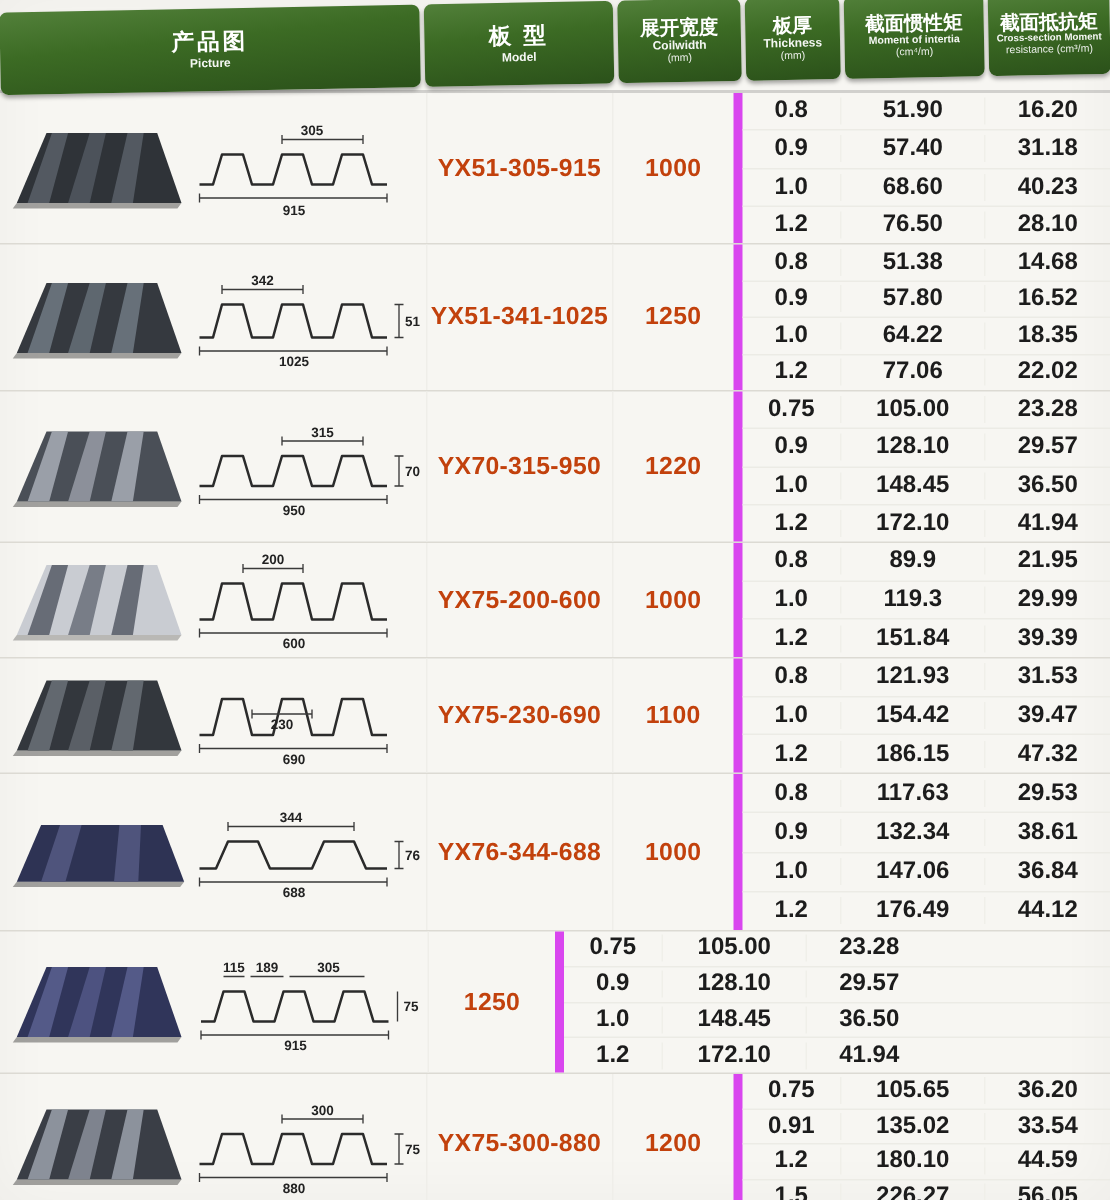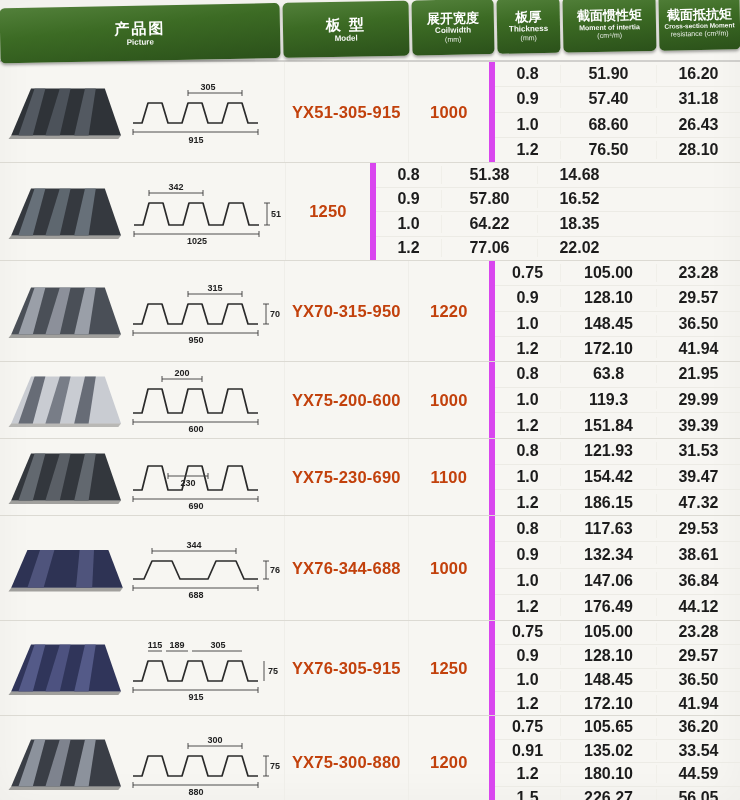--- a/index.html
+++ b/index.html
@@ -117,21 +117,21 @@
           <div class="vr">16.20</div>
         </div>
         <div class="vrow">
           <div class="vt">0.9</div>
           <div class="vi">57.40</div>
           <div class="vr">31.18</div>
         </div>
         <div class="vrow">
           <div class="vt">1.0</div>
           <div class="vi">68.60</div>
-          <div class="vr">26.43</div>
+          <div class="vr">40.23</div>
         </div>
         <div class="vrow">
           <div class="vt">1.2</div>
           <div class="vi">76.50</div>
           <div class="vr">28.10</div>
         </div>
       </div>
     </div>
 
     <div class="group" style="height:97px">
@@ -146,20 +146,21 @@
         <svg class="draw" viewBox="0 0 150 66">
           <path class="profile" d="M3,46 L12,46 L18,24 L32,24 L38,46 L52,46 L58,24 L72,24 L78,46 L92,46 L98,24 L112,24 L118,46 L128,46"></path>
           <path class="dim" d="M18,14 H72 M18,11 V17 M72,11 V17"></path>
           <path class="dim" d="M3,55 H128 M3,52 V58 M128,52 V58"></path>
           <path class="dim" d="M136,24 V46 M133,24 H139 M133,46 H139"></path>
           <text x="45" y="11" text-anchor="middle">342</text>
           <text x="66" y="65" text-anchor="middle">1025</text>
           <text x="140" y="38">51</text>
         </svg>
       </div>
+      <div class="cell-model">YX51-341-1025</div>
       <div class="cell-width">1250</div>
       <div class="vrows">
         <div class="vrow">
           <div class="vt">0.8</div>
           <div class="vi">51.38</div>
           <div class="vr">14.68</div>
         </div>
         <div class="vrow">
           <div class="vt">0.9</div>
           <div class="vi">57.80</div>
@@ -238,21 +239,21 @@
           <path class="dim" d="M3,55 H128 M3,52 V58 M128,52 V58"></path>
           <text x="52" y="9" text-anchor="middle">200</text>
           <text x="66" y="65" text-anchor="middle">600</text>
         </svg>
       </div>
       <div class="cell-model">YX75-200-600</div>
       <div class="cell-width">1000</div>
       <div class="vrows">
         <div class="vrow">
           <div class="vt">0.8</div>
-          <div class="vi">63.8</div>
+          <div class="vi">89.9</div>
           <div class="vr">21.95</div>
         </div>
         <div class="vrow">
           <div class="vt">1.0</div>
           <div class="vi">119.3</div>
           <div class="vr">29.99</div>
         </div>
         <div class="vrow">
           <div class="vt">1.2</div>
           <div class="vi">151.84</div>
@@ -357,21 +358,20 @@
           <path class="dim" d="M18,16 H32 M36,16 H58 M62,16 H112"></path>
           <path class="dim" d="M3,55 H128 M3,52 V58 M128,52 V58"></path>
           <path class="dim" d="M134,26 V46"></path>
           <text x="25" y="13" text-anchor="middle">115</text>
           <text x="47" y="13" text-anchor="middle">189</text>
           <text x="88" y="13" text-anchor="middle">305</text>
           <text x="66" y="65" text-anchor="middle">915</text>
           <text x="138" y="39">75</text>
         </svg>
       </div>
-      <div class="cell-model">YX76-305-915</div>
       <div class="cell-width">1250</div>
       <div class="vrows">
         <div class="vrow">
           <div class="vt">0.75</div>
           <div class="vi">105.00</div>
           <div class="vr">23.28</div>
         </div>
         <div class="vrow">
           <div class="vt">0.9</div>
           <div class="vi">128.10</div>

